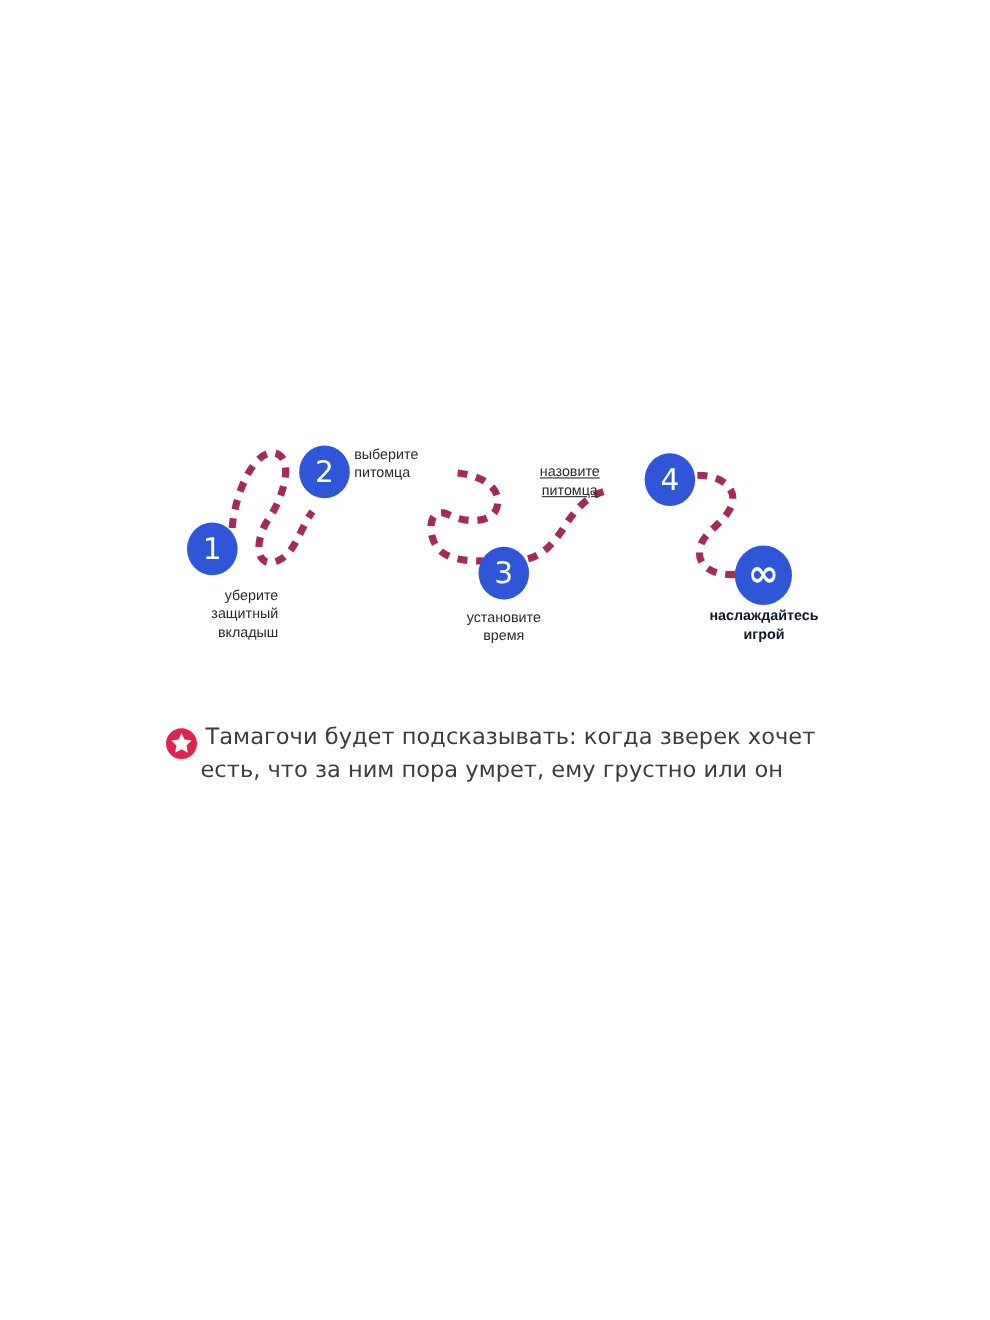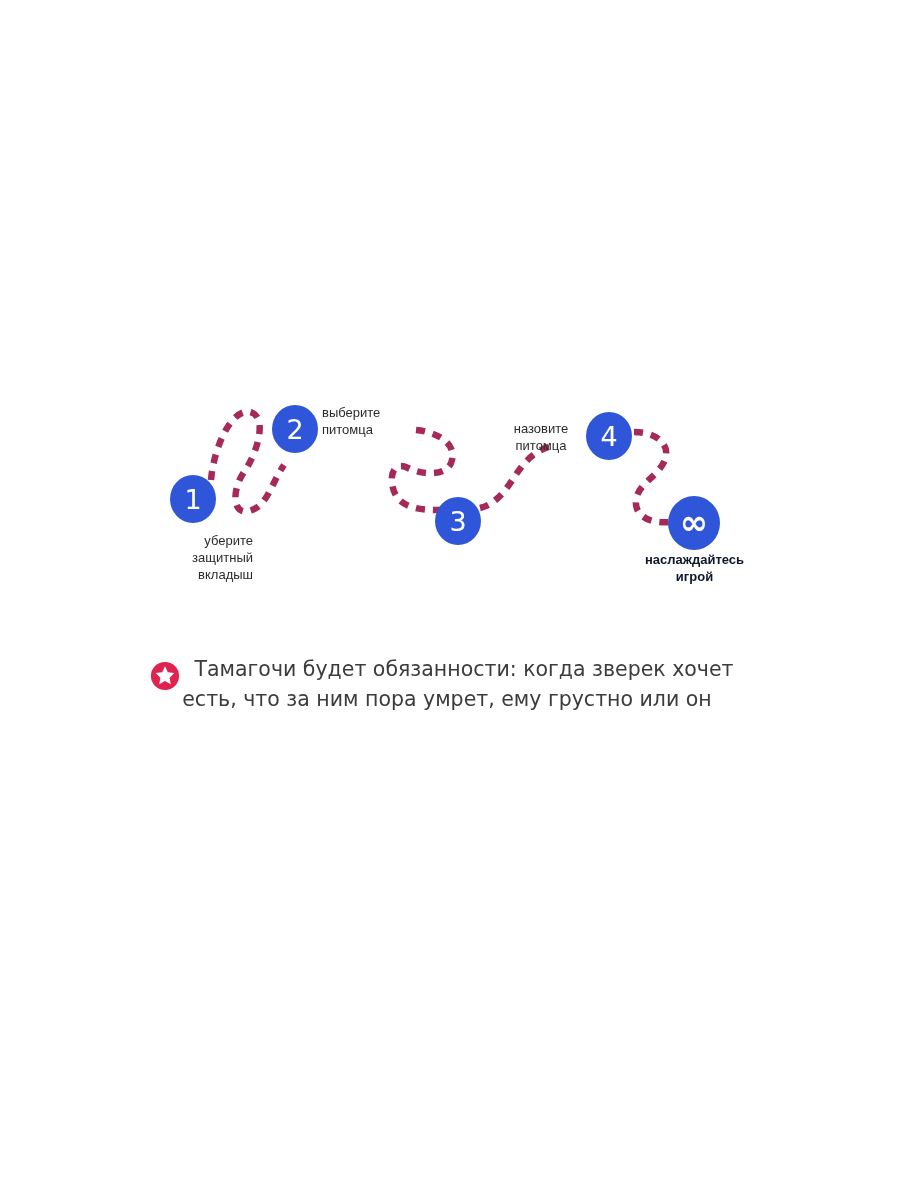--- a/index.html
+++ b/index.html
@@ -143,31 +143,33 @@
     <span class="node-glyph">∞</span>
   </div>
 
   <div class="step-label" style="left:133px; top:532px; width:120px; margin-top:-380px;text-align:right;">уберите
 защитный
 вкладыш</div>
 
   <div class="step-label" style="left:322px; top:404px; width:102px; text-align:left; margin-top:-380px;">выберите
 питомца</div>
 
+  <div class="step-label" style="left:396px; top:552px; width:124px; margin-top:-380px;">установите
+время</div>
 
-  <div class="step-label" style="left:486px; top:420px; width:110px; margin-top:-380px;">назовите
+  <div class="step-label" style="left:463px; top:420px; width:110px; margin-top:-380px;text-decoration:underline;">назовите
 питомца</div>
 
   <div class="step-label bold" style="left:617px; top:551px; width:155px; margin-top:-380px;">наслаждайтесь
 игрой</div>
 </div>
 
 <div id="note-block">
   <div id="note-inner">
     <span id="note-star-badge">
       <svg viewBox="0 0 32 32" width="30" height="30" aria-hidden="true">
         <circle cx="16" cy="16" r="15" fill="#e0224e"></circle>
         <path fill="#ffffff" d="M16 5.6 L19.0 12.0 L25.9 12.9 L20.9 17.8 L22.2 24.8 L16 21.4 L9.8 24.8 L11.1 17.8 L6.1 12.9 L13.0 12.0 Z"></path>
       </svg>
     </span>
-    <p id="note-text"><span class="first-indent">Тамагочи будет обязанности: когда зверек хочет</span><br><span>есть, что за ним пора умрет, ему грустно или он</span><br><br></p>
+    <p id="note-text"><span class="first-indent">Тамагочи будет подсказывать: когда зверек хочет</span><br><span>есть, что за ним пора умрет, ему грустно или он</span><br><br></p>
   </div>
 </div>
 
 </body></html>

